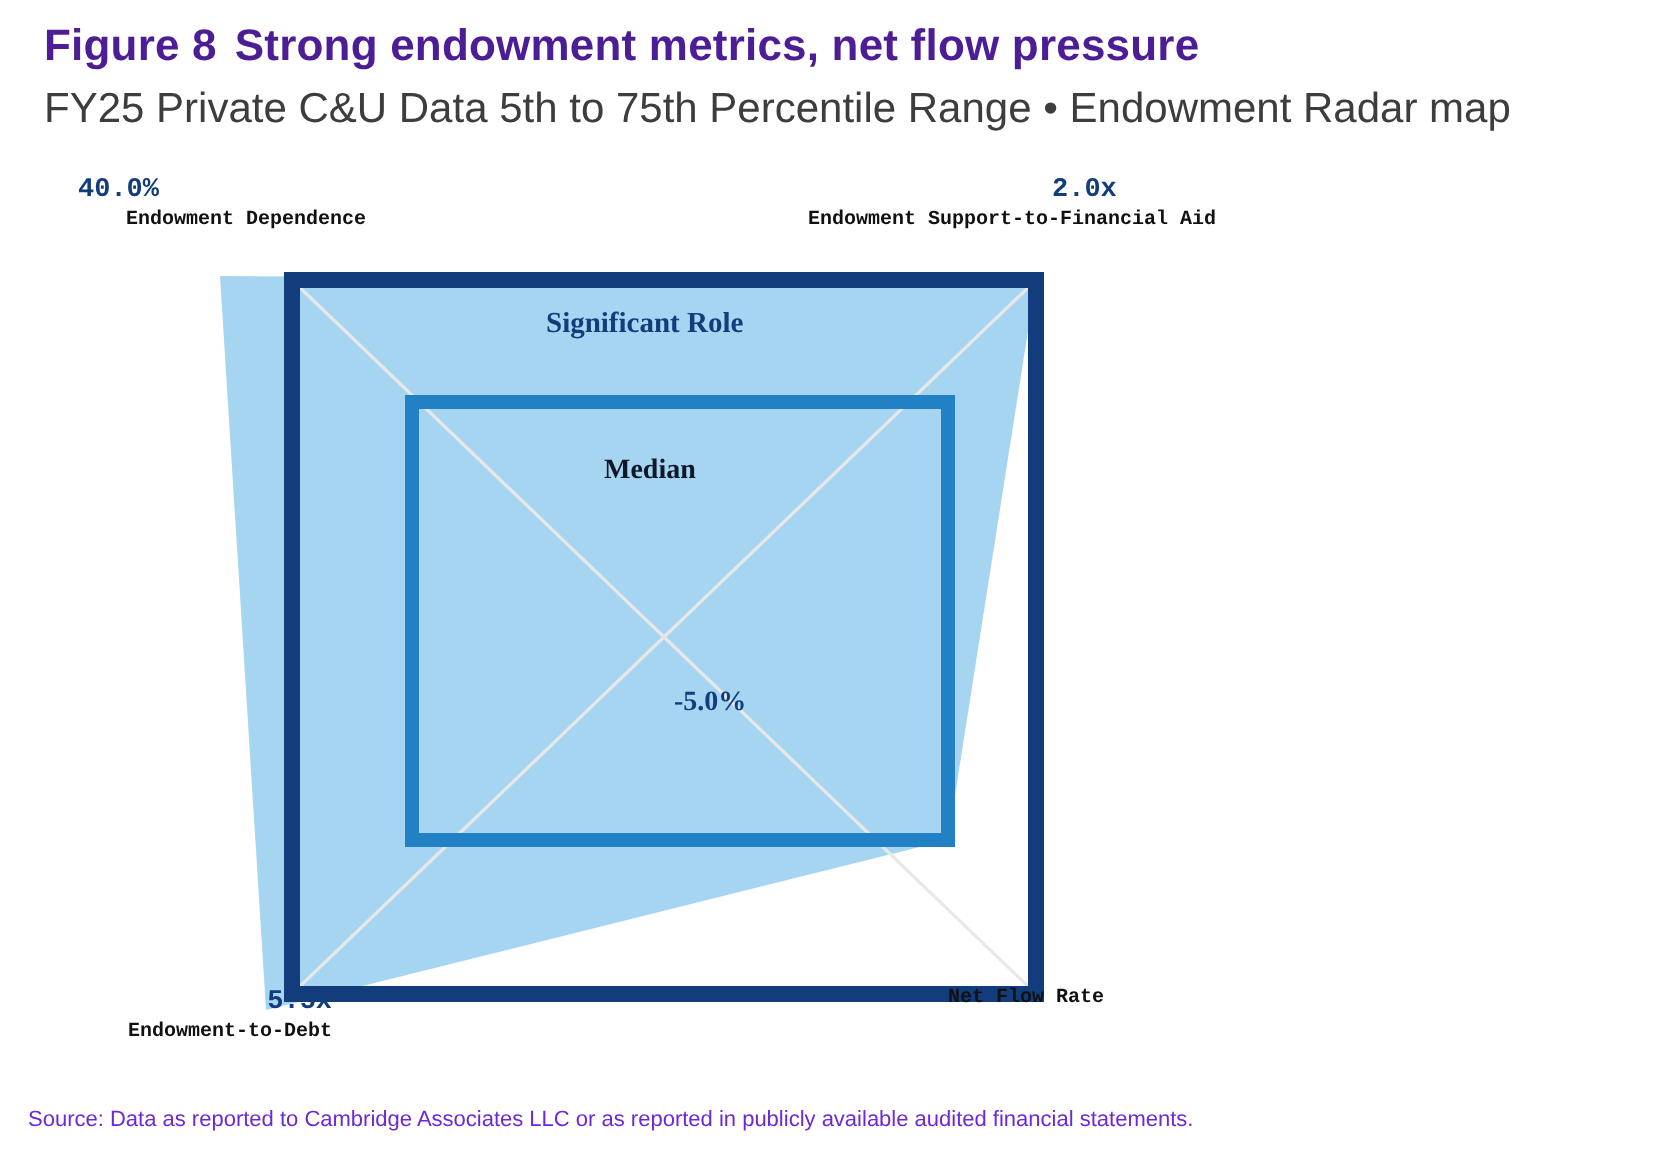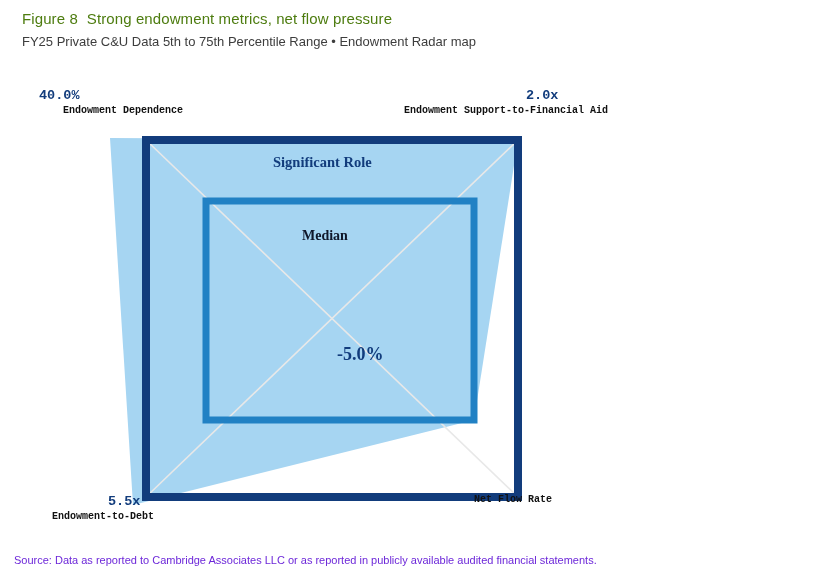--- a/index.html
+++ b/index.html
@@ -17,32 +17,32 @@
   }
 
   
   #figure-header {
     position: absolute;
     left: 22px;
     top: 10px;
     width: 790px;
   }
   #figure-title {
-    font-size: 15px;
-    font-weight: normal;
-    color: #4d7c0f;
+    font-size: 22px;
+    font-weight: bold;
+    color: #4c1d95;
     letter-spacing: 0.1px;
     white-space: nowrap;
   }
   #figure-title .fig-num {
     margin-right: 9px;
   }
   #figure-subtitle {
     margin-top: 7px;
-    font-size: 13px;
+    font-size: 21px;
     font-weight: normal;
     color: #3d3d3d;
     white-space: nowrap;
   }
 
   
   #radar-plot {
     position: absolute;
     left: 0;
     top: 0;
@@ -76,21 +76,21 @@
   }
 
   #axis-top-left    { left: 38px;  top: 88px;  text-align: left; }
   #axis-top-left .axis-value { padding-left: 1px; }
   #axis-top-left .axis-name  { padding-left: 25px; }
 
   #axis-top-right   { left: 404px; top: 88px;  text-align: left; }
   #axis-top-right .axis-value { padding-left: 122px; }
   #axis-top-right .axis-name  { padding-left: 0px; }
 
-  #axis-bottom-left { left: 52px;  top: 494px; text-align: left; }
+  #axis-bottom-left { left: 64px;  top: 494px; text-align: right; }
   #axis-bottom-left .axis-value { padding-left: 56px; }
   #axis-bottom-left .axis-name  { padding-left: 0px; }
 
   #axis-bottom-right{ left: 474px; top: 494px; text-align: left; }
   #axis-bottom-right .axis-name  { padding-left: 0px; }
 
   
   .series-label {
     position: absolute;
     white-space: nowrap;
@@ -105,21 +105,21 @@
   }
   #label-median {
     left: 302px;
     top: 228px;
     font-size: 14px;
     color: #0f172a;
   }
   #label-center-value {
     left: 337px;
     top: 344px;
-    font-size: 18px;
+    font-size: 14px;
     color: #123c7c;
   }
 
   
   #source-note {
     position: absolute;
     left: 14px;
     top: 554px;
     font-size: 11px;
     color: #6d28d9;

